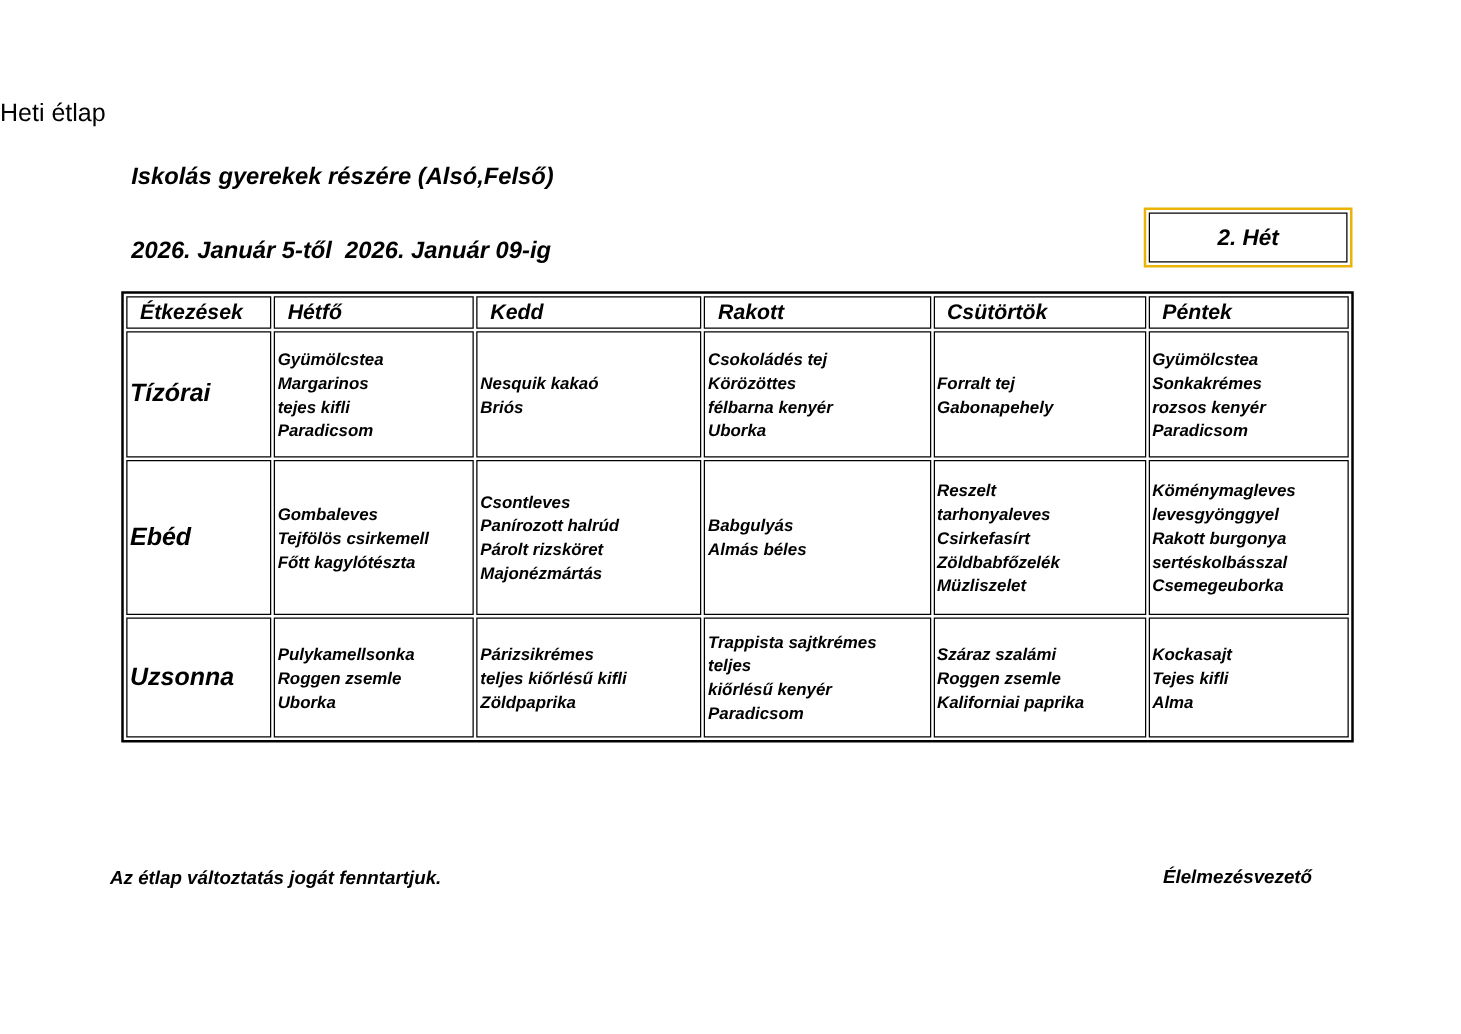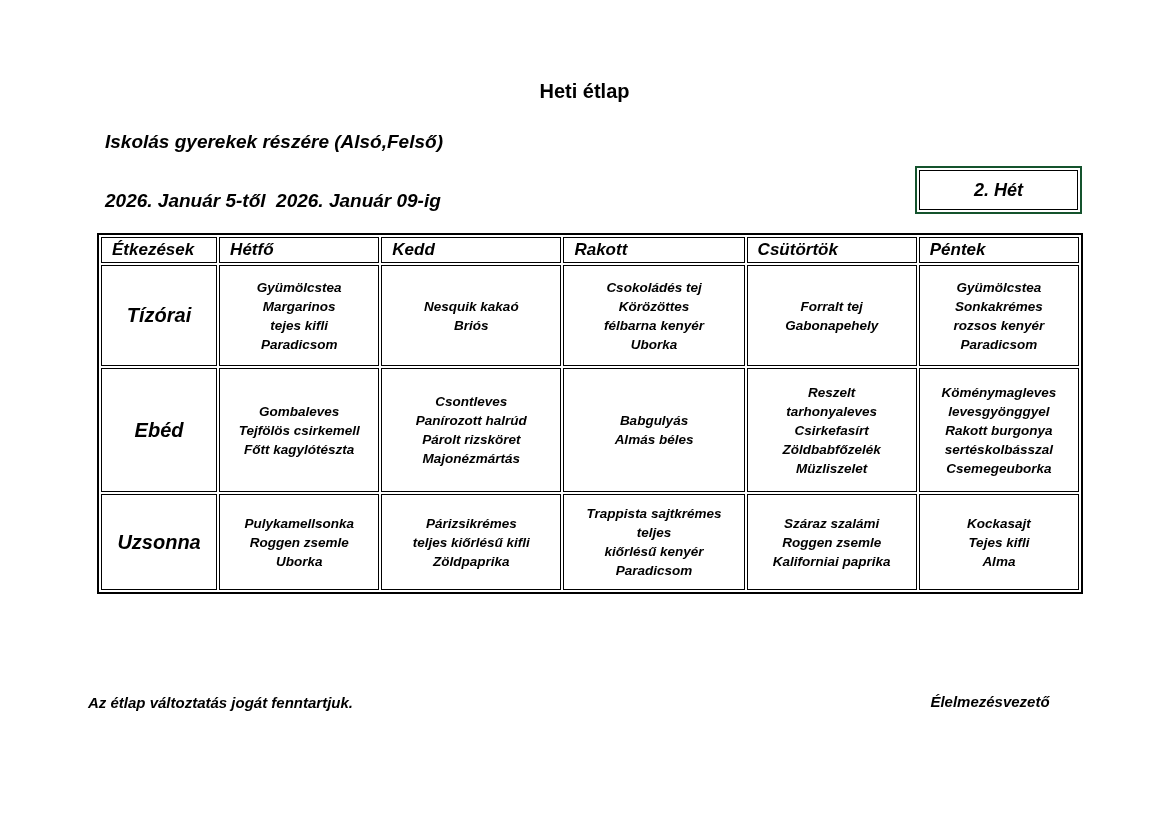--- a/index.html
+++ b/index.html
@@ -7,33 +7,33 @@
   body { font-family:"Liberation Sans", sans-serif; color:#000; }
   .page {
     position:relative; width:1169px; height:827px; background:#ffffff;
     overflow:hidden; margin:0 auto;
   }
   .bi { font-weight:bold; font-style:italic; }
   .b  { font-weight:bold; }
 
   .title {
     position:absolute; top:80px; left:0; width:100%;
-    text-align:center; font-size:20px; font-weight:bold; line-height:22px;
+    font-size:20px; font-weight:normal; line-height:22px;
   }
   .subtitle {
     position:absolute; left:105px; top:131px;
     font-size:19px; line-height:22px;
   }
   .daterange {
     position:absolute; left:105px; top:190px;
     font-size:19px; line-height:22px; white-space:pre;
   }
   .week-box {
     position:absolute; left:915px; top:166px; width:167px; height:48px;
-    border:2px solid #14532d; padding:2px; background:#fff;
+    border:2px solid #eab308; padding:2px; background:#fff;
   }
   .week-box-inner {
     width:100%; height:100%; border:1px solid #000;
     display:flex; align-items:center; justify-content:center;
     font-size:18px;
   }
 
   table.menu {
     position:absolute; left:97px; top:233px; width:986px;
     border-collapse:separate; border-spacing:2px;
@@ -41,21 +41,21 @@
   }
   table.menu th, table.menu td {
     border:1px solid #000; background:#fff; overflow:hidden;
   }
   table.menu th {
     text-align:left; vertical-align:middle;
     font-size:17px; font-weight:bold; font-style:italic;
     padding:1px 10px; height:26px;
   }
   table.menu td {
-    text-align:center; vertical-align:middle;
+    vertical-align:middle;
     font-weight:bold; font-style:italic;
     font-size:13.5px; line-height:19px;
     white-space:pre-line; padding:2px;margin-top:8px;
   }
   table.menu td.meal-label { font-size:20px; }
   tr.r1 td { height:101px; }
   tr.r2 td { height:124px; }
   tr.r3 td { height:96px; }
 
   .footer-right {

